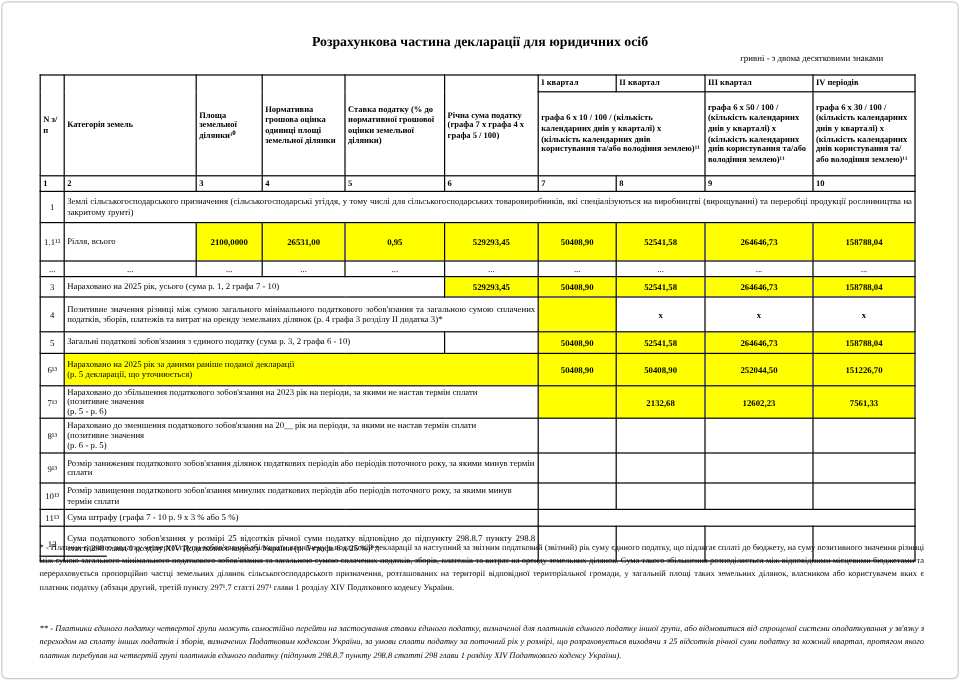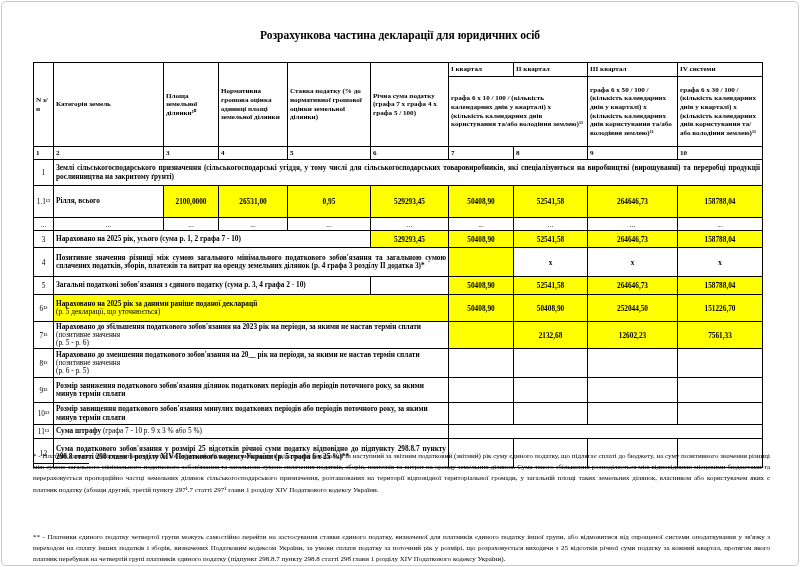--- a/index.html
+++ b/index.html
@@ -10,39 +10,40 @@
   .page-frame { position:absolute; inset:1px; border:1px solid #c9c9c9; border-radius:5px; pointer-events:none; }
   .title { position:absolute; top:29px; left:0; width:100%; text-align:center; font-size:11.5px; font-weight:bold; }
   .units { position:absolute; top:43px; right:64px; text-align:right; font-size:7.4px; line-height:1.5; }
 
   table.decl { position:absolute; left:33px; top:62px; width:729px; border-collapse:collapse; table-layout:fixed; }
   .decl th, .decl td { border:1px solid #000; overflow:hidden; vertical-align:middle; }
   .decl th { font-weight:bold; font-size:7.1px; line-height:1.22; text-align:left; padding:1px 2px; }
   .decl td { font-size:7.3px; padding:0 2px; }
   .num   { text-align:center; font-size:7px; }
   .label { line-height:1.13; padding:1px 3px; }
-  .bold  { font-weight:bold; }
+  .bold  { font-weight:normal; }
   .val   { text-align:center; font-weight:bold; font-size:7.2px; }
   .yellow{ background:#ffff00;margin-left:47px; }
   .justify { text-align:justify; }
   .center  { text-align:center; }
   .fm { font-size:6.9px; }
 
   .fn-sep { position:absolute; left:33px; top:463px; width:56px; border-top:1px solid #000; }
   .fn { position:absolute; left:33px; width:737px; text-align:justify; font-size:7px; line-height:1.6; }
   .fn1 { top:451px; }
-  .fn2 { top:532px; }
+  .fn2 { top:519px;font-style:italic; }
 </style>
 </head>
 <body>
 
 <div class="page-frame"></div>
 
 <div class="title">Розрахункова частина декларації для юридичних осіб</div>
 <div class="units">
+  <div>гривні  - з двома десятковими знаками</div>
 </div>
 
 <table class="decl">
   <colgroup>
     <col style="width:20px">
       <col style="width:110px">
       <col style="width:55px">
       <col style="width:69px">
     <col style="width:83px">
       <col style="width:78px">
@@ -55,21 +56,21 @@
     <tr style="height:14px">
       <th rowspan="2">N з/п</th>
       <th rowspan="2">Категорія земель</th>
       <th rowspan="2">Площа земельної ділянки¹⁰</th>
       <th rowspan="2">Нормативна грошова оцінка одиниці площі земельної ділянки</th>
       <th rowspan="2">Ставка податку (% до нормативної грошової оцінки земельної ділянки)</th>
       <th rowspan="2">Річна сума податку (графа 7 х графа 4 х графа 5 / 100)</th>
       <th>I квартал</th>
       <th>II квартал</th>
       <th>III квартал</th>
-      <th>IV системи</th>
+      <th>IV періодів</th>
     </tr>
     <tr style="height:70px">
       <th colspan="2" class="fm">графа 6 х 10 / 100 / (кількість календарних днів у кварталі) х (кількість календарних днів користування та/або володіння землею)¹¹</th>
       <th class="fm">графа 6 х 50 / 100 / (кількість календарних днів у кварталі) х (кількість календарних днів користування та/або володіння землею)¹¹</th>
       <th class="fm">графа 6 х 30 / 100 / (кількість календарних днів у кварталі) х (кількість календарних днів користування та/або володіння землею)¹¹</th>
     </tr>
     <tr style="height:13px">
       <th>1</th>
       <th>2</th>
       <th>3</th>
@@ -123,21 +124,21 @@
     <tr style="height:29px">
       <td class="num">4</td>
       <td colspan="5" class="label bold justify">Позитивне значення різниці між сумою загального мінімального податкового зобов'язання та загальною сумою сплачених податків, зборів, платежів та витрат на оренду земельних ділянок (р. 4 графа 3 розділу II додатка 3)*</td>
       <td class="val yellow"></td>
       <td class="val">х</td>
       <td class="val">х</td>
       <td class="val">х</td>
     </tr>
     <tr style="height:18px">
       <td class="num">5</td>
-      <td colspan="4" class="label bold">Загальні податкові зобов'язання з єдиного податку (сума р. 3, 4 графа 2 - 10)</td>
+      <td colspan="4" class="label bold">Загальні податкові зобов'язання з єдиного податку (сума р. 3, 2 графа 6 - 10)</td>
       <td class="val"></td>
       <td class="val yellow">50408,90</td>
       <td class="val yellow">52541,58</td>
       <td class="val yellow">264646,73</td>
       <td class="val yellow">158788,04</td>
     </tr>
     <tr style="height:27px">
       <td class="num">6¹³</td>
       <td colspan="5" class="label yellow">
         <div class="bold">Нараховано на 2025 рік за даними раніше поданої декларації</div>

